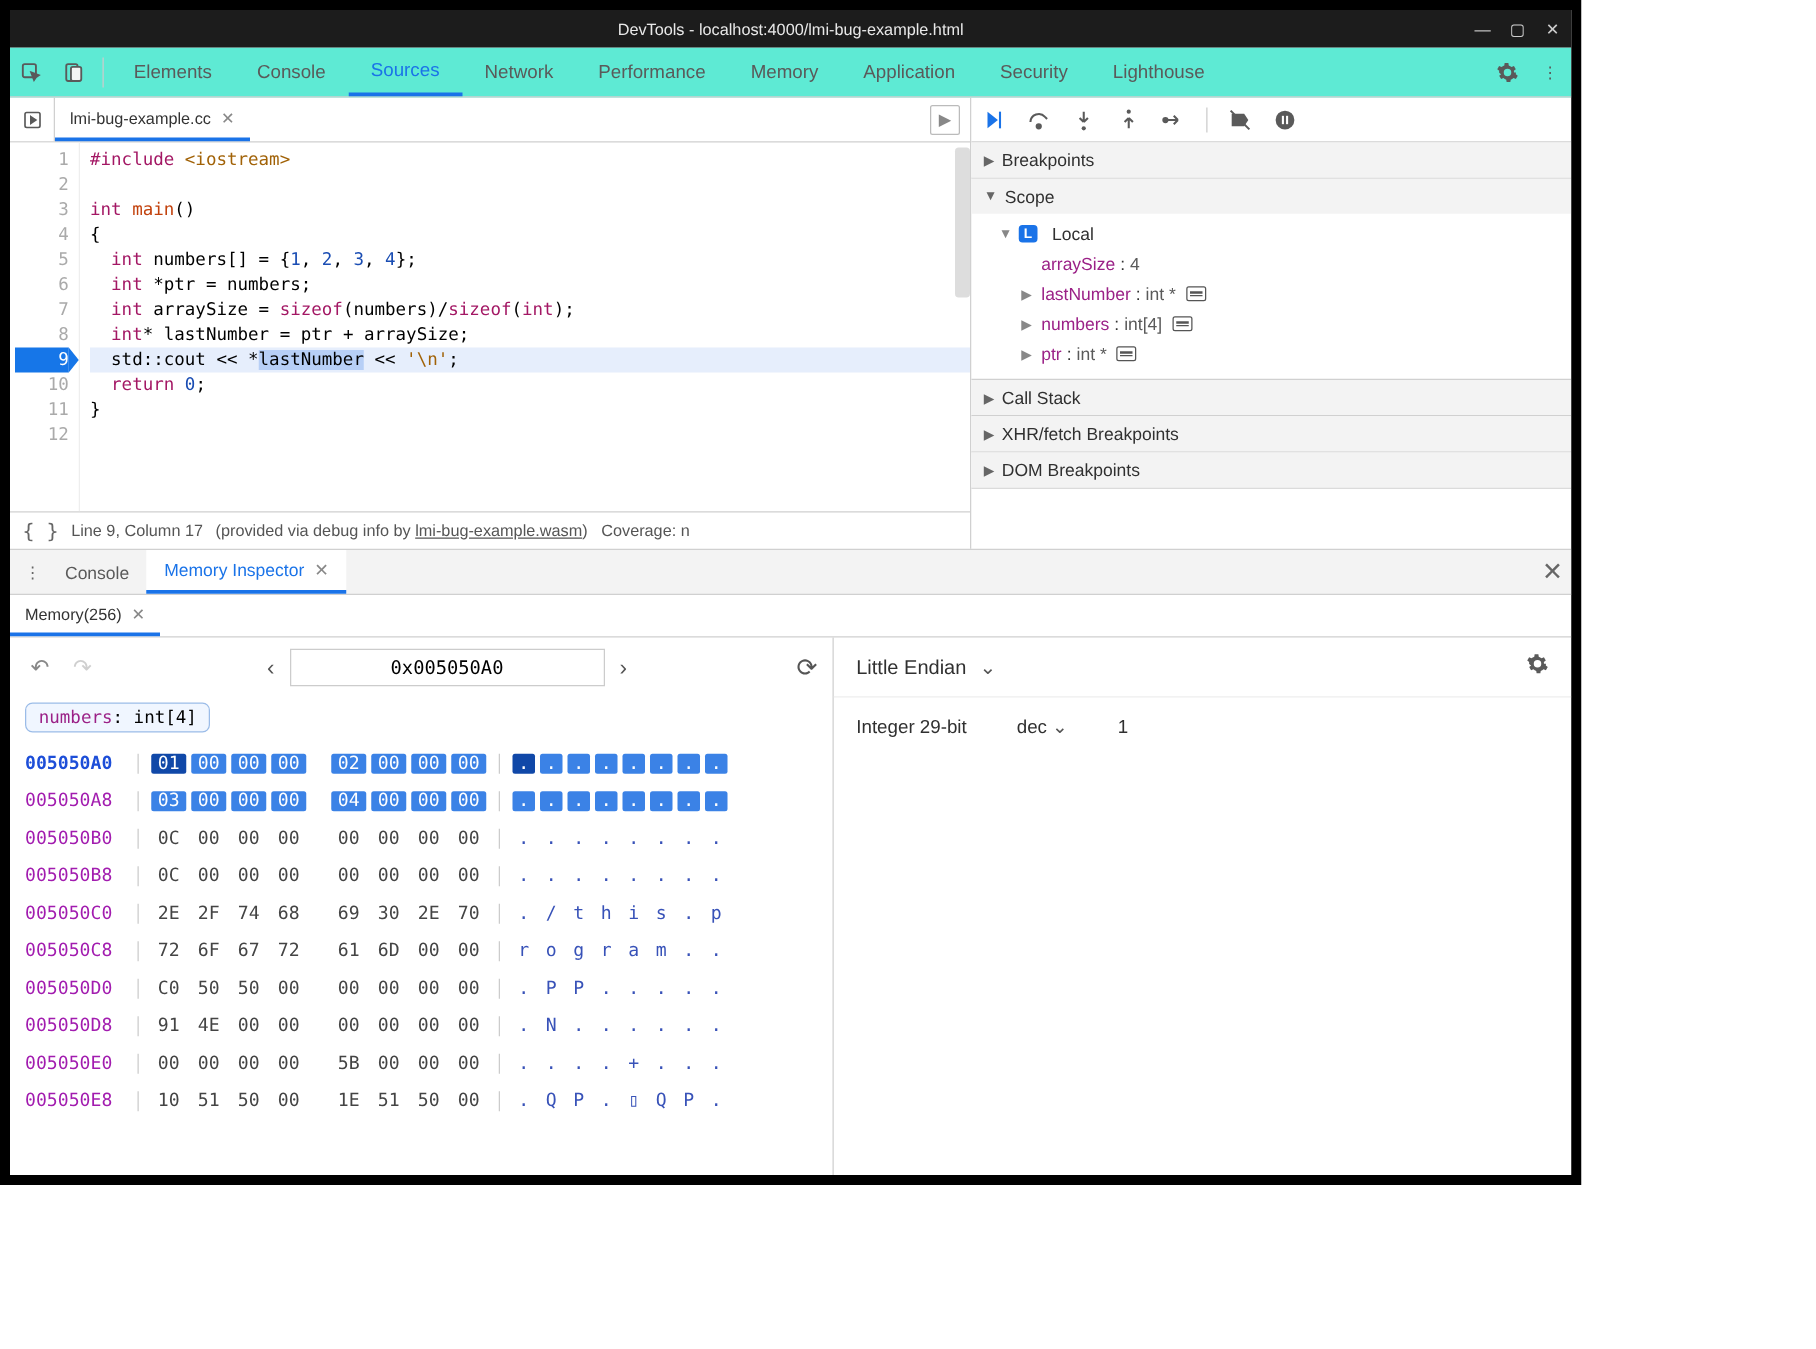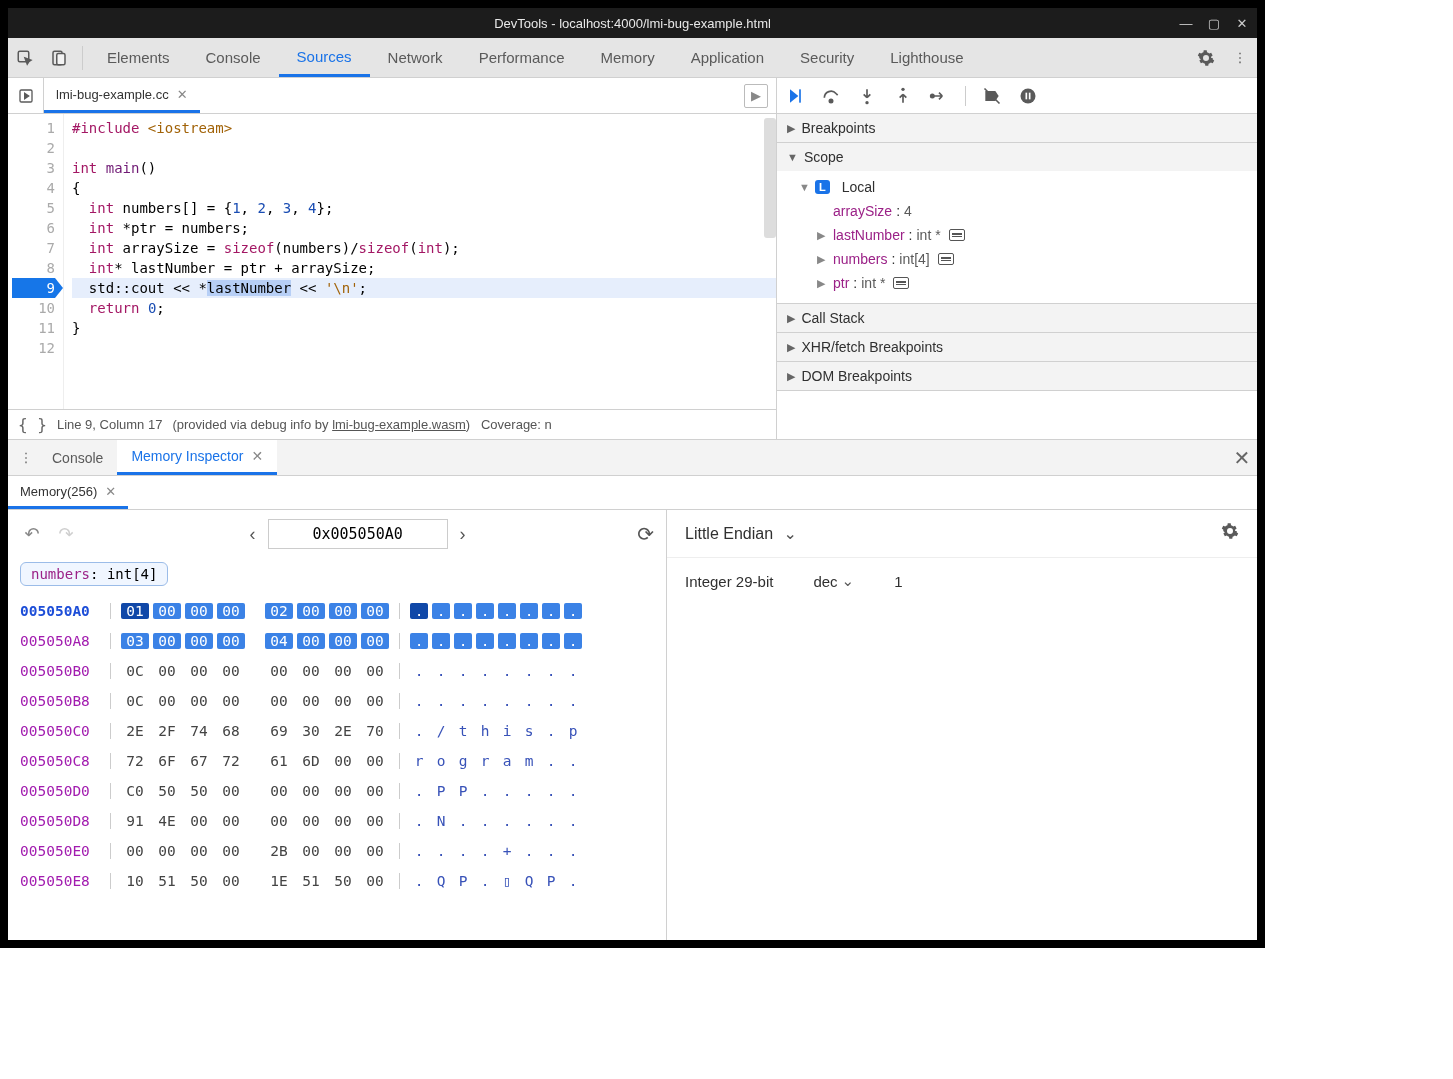--- a/index.html
+++ b/index.html
@@ -5,21 +5,21 @@
 * { box-sizing: border-box; margin: 0; padding: 0; }
 html, body { height: 100%; font-family: "Helvetica Neue", Arial, sans-serif; font-size: 13px; background: #fff; }
 body { display: flex; flex-direction: column; border: 8px solid #000; width: 1265px; height: 948px; overflow: hidden; }
 
 
 .titlebar { background: #1c1c1c; color: #e8e8e8; height: 30px; display: flex; align-items: center; justify-content: center; position: relative; font-size: 13px; }
 .titlebar .window-controls { position: absolute; right: 8px; display: flex; gap: 14px; align-items: center; }
 .titlebar .window-controls span { width: 14px; height: 14px; display: inline-flex; align-items: center; justify-content: center; color: #ccc; cursor: pointer; }
 
 
-.toptabs { display: flex; align-items: center; height: 40px; border-bottom: 1px solid #d0d0d0; background: #e5e5e5; }
+.toptabs { display: flex; align-items: center; height: 40px; border-bottom: 1px solid #d0d0d0; background: #5eead4; }
 .toptabs .icon-btn { width: 34px; height: 100%; display: flex; align-items: center; justify-content: center; color: #5a5a5a; cursor: pointer; }
 .toptabs .divider { width: 1px; height: 24px; background: #ccc; margin: 0 6px; }
 .toptabs .tab { padding: 0 18px; height: 100%; display: flex; align-items: center; color: #5a5a5a; cursor: pointer; font-size: 15px; }
 .toptabs .tab.active { color: #1a73e8; border-bottom: 3px solid #1a73e8; font-weight: 500; }
 .toptabs .spacer { flex: 1; }
 
 
 .main-split { display: flex; flex: 1; min-height: 0; border-bottom: 1px solid #d0d0d0; }
 .editor-panel { flex: 1; display: flex; flex-direction: column; min-width: 0; border-right: 1px solid #d0d0d0; }
 .right-panel { width: 480px; display: flex; flex-direction: column; overflow: hidden; }
@@ -36,21 +36,21 @@
 .gutter { width: 56px; text-align: right; color: #aaa; padding: 4px 8px 4px 4px; background: #fff; border-right: 1px solid #eee; user-select: none; }
 .gutter .ln { height: 20px; }
 .gutter .ln.exec { background: #1676e8; color: #fff; position: relative; }
 .gutter .ln.exec::after { content: ""; position: absolute; right: -8px; top: 0; border-top: 10px solid transparent; border-bottom: 10px solid transparent; border-left: 8px solid #1676e8; }
 .codelines { flex: 1; padding: 4px 0 4px 8px; overflow: auto; }
 .codelines .line { height: 20px; white-space: pre; }
 .codelines .line.exec { background: #e6eefc; }
 .tok-kw { color: #a31764; }
 .tok-str { color: #a16207; }
 .tok-num { color: #1a4db3; }
-.tok-fn { color: #701a75; }
+.tok-fn { color: #c2410c; }
 .hl-word { background: #b7cff6; }
 .scrollhint { position: absolute; right: 0; top: 4px; width: 12px; height: 120px; background: #ddd; border-radius: 3px; }
 
 
 .status-row { height: 30px; display: flex; align-items: center; padding: 0 10px; gap: 10px; color: #555; font-size: 13px; border-top: 1px solid #d0d0d0; }
 .status-row .braces { font-family: monospace; font-size: 16px; color: #666; cursor: pointer; }
 .status-row .info { white-space: nowrap; overflow: hidden; text-overflow: ellipsis; }
 .status-row .info .link { color: #555; text-decoration: underline; cursor: pointer; }
 
 
@@ -87,21 +87,21 @@
 .mem-tab { height: 100%; display: flex; align-items: center; padding: 0 12px; border-bottom: 3px solid #1a73e8; color: #333; gap: 8px; background:#fff; }
 .mem-tab .close { color:#888; cursor:pointer; }
 
 .mem-split { flex: 1; display: flex; min-height: 0; }
 .mem-left { flex: 1; display: flex; flex-direction: column; border-right: 1px solid #d0d0d0; }
 .mem-right { width: 590px; display: flex; flex-direction: column; }
 
 .mem-nav { height: 48px; display: flex; align-items: center; padding: 0 12px; gap: 10px; }
 .mem-nav .navbtn { width: 24px; height: 24px; display: flex; align-items: center; justify-content: center; color: #888; cursor: pointer; font-size: 18px; }
 .mem-nav .addr-wrap { flex: 1; display: flex; align-items: center; justify-content: center; gap: 6px; }
-.mem-nav .addr-input { width: 180px; height: 30px; border: 1px solid #ccc; text-align: center; font-family: monospace; font-size: 15px; }
+.mem-nav .addr-input { width: 252px; height: 30px; border: 1px solid #ccc; text-align: center; font-family: monospace; font-size: 15px; }
 .mem-nav .pagebtn { color: #555; cursor: pointer; padding: 0 6px; font-size: 18px; }
 .mem-nav .refresh { color: #555; cursor: pointer; font-size: 20px; }
 
 .mem-chip-row { padding: 4px 12px 10px 12px; }
 .mem-chip-pill { display: inline-block; border: 1px solid #9bbce8; background: #f0f6ff; border-radius: 6px; padding: 3px 10px; font-family: monospace; font-size: 14px; }
 .mem-chip-pill .prop { color: #9b2187; }
 
 .hex-table { flex: 1; overflow: auto; font-family: monospace; font-size: 14.5px; padding: 0 12px 10px 12px; }
 .hex-row { display: flex; align-items: center; height: 30px; }
 .hex-addr { width: 90px; color: #a21caf; }
@@ -573,21 +573,21 @@
             </div>
           </div>
           <div class="hex-row">
             <div class="hex-addr">005050E0</div>
             <div class="hex-bytes">
               <span class="b">00</span>
               <span class="b">00</span>
               <span class="b">00</span>
               <span class="b">00</span>
               <span class="gap"></span>
-              <span class="b">2B</span>
+              <span class="b">5B</span>
               <span class="b">00</span>
               <span class="b">00</span>
               <span class="b">00</span>
             </div>
             <div class="ascii">
               <span class="c">.</span>
               <span class="c">.</span>
               <span class="c">.</span>
               <span class="c">.</span>
               <span class="c">+</span>

